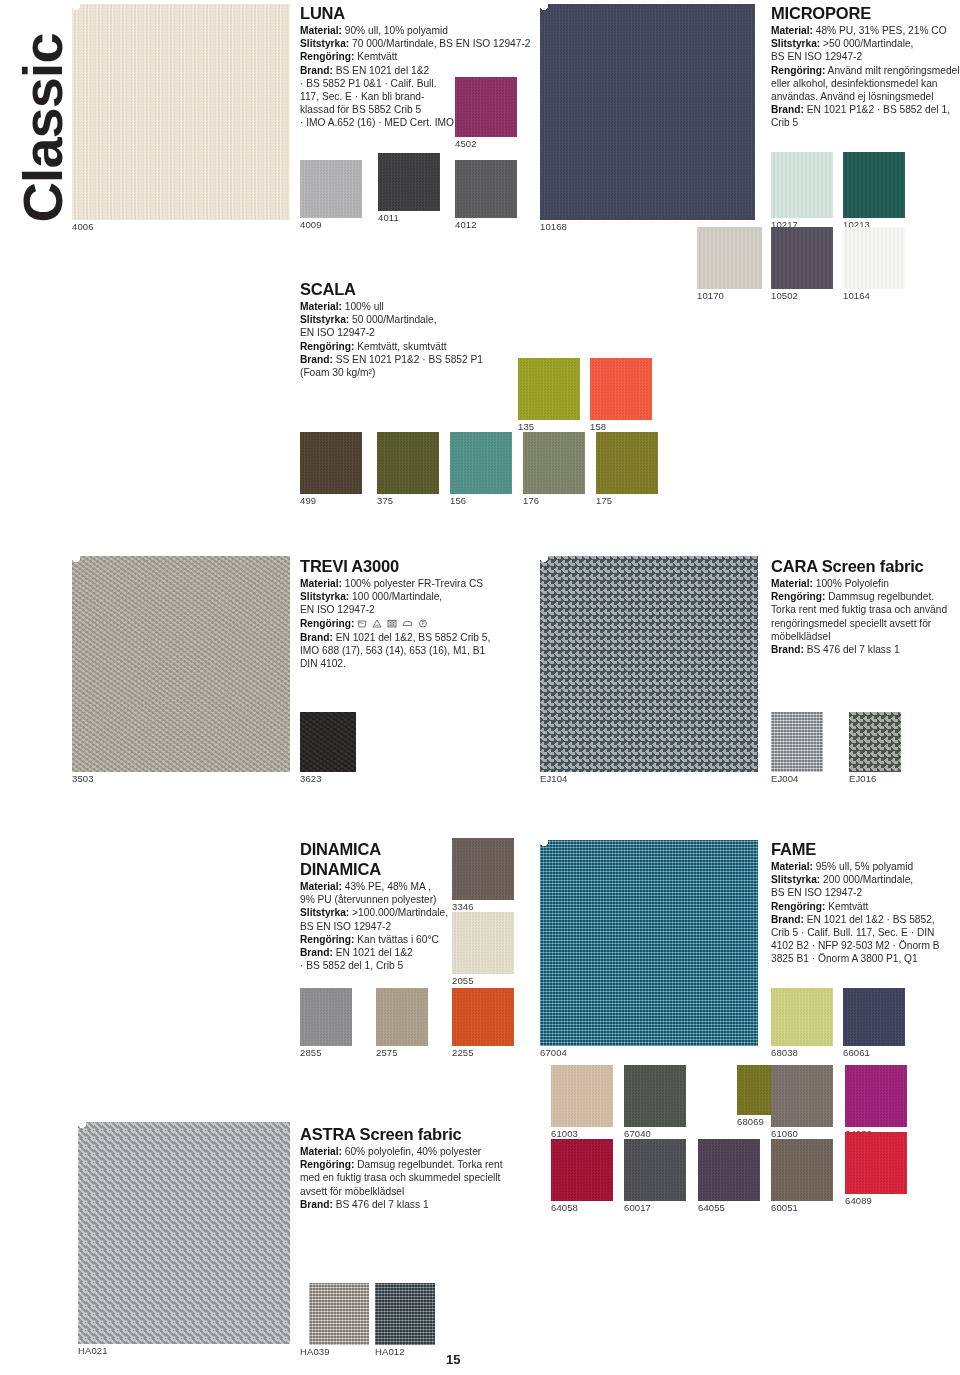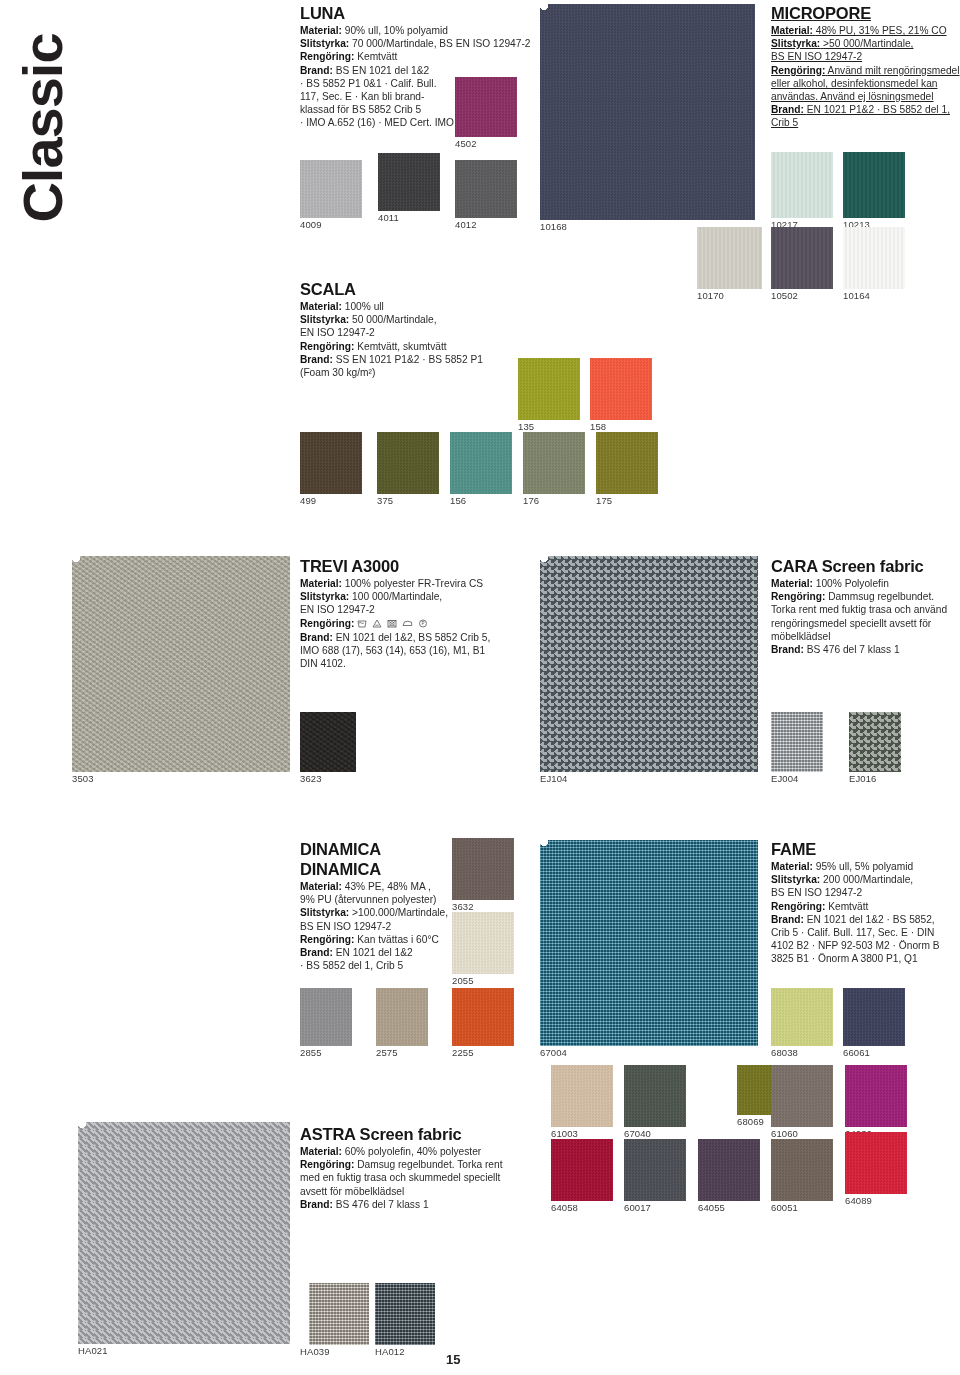--- a/index.html
+++ b/index.html
@@ -92,20 +92,27 @@
     font-size:13px; font-weight:bold; color:#222;
   }
 </style>
 </head>
 <body>
 
 <div class="page">
 
   <div class="vtab">Classic</div>
 
+  <div class="sw big" style="left:72px;top:4px;width:218px;height:216px;">
+    <div class="chip" style="background:#f3ecdc;">
+        <div class="tex-felt"></div>
+        <div class="tex-plain"></div>
+      </div>
+    <div class="lbl">4006</div>
+  </div>
 
   <div class="tb" style="left:300px;top:4px;width:250px;">
     <h2>LUNA</h2>
     <p><b>Material:</b>
        <span>90% ull, 10% polyamid</span></p>
     <p><b>Slitstyrka:</b>
        <span>70 000/Martindale, BS EN ISO 12947-2</span></p>
     <p><b>Rengöring:</b>
        <span>Kemtvätt</span></p>
     <p><b>Brand:</b>
@@ -141,21 +148,21 @@
     <div class="lbl">4012</div>
   </div>
 
   <div class="sw big" style="left:540px;top:4px;width:215px;height:216px;">
     <div class="chip" style="background:#3f4459;">
         <div class="tex-felt"></div>
       </div>
     <div class="lbl">10168</div>
   </div>
 
-  <div class="tb" style="left:771px;top:4px;width:190px;text-decoration:underline;">
+  <div class="tb" style="left:771px;top:4px;width:190px;">
     <h2>MICROPORE</h2>
     <p><b>Material:</b>
        <span>48% PU, 31% PES, 21% CO</span></p>
     <p><b>Slitstyrka:</b>
        <span>&gt;50 000/Martindale,</span></p>
     <p>BS EN ISO 12947-2</p>
     <p><b>Rengöring:</b>
        <span>Använd milt rengöringsmedel</span></p>
     <p>eller alkohol, desinfektionsmedel kan</p>
     <p>användas. Använd ej lösningsmedel</p>
@@ -351,21 +358,21 @@
        <span>Kan tvättas i 60°C</span></p>
     <p><b>Brand:</b>
        <span>EN 1021 del 1&amp;2</span></p>
     <p>· BS 5852 del 1, Crib 5</p>
   </div>
 
   <div class="sw" style="left:452px;top:838px;width:62px;height:62px;">
     <div class="chip" style="background:#6b5d58;">
         <div class="tex-felt"></div>
       </div>
-    <div class="lbl">3632</div>
+    <div class="lbl">3346</div>
   </div>
   <div class="sw" style="left:452px;top:912px;width:62px;height:62px;">
     <div class="chip" style="background:#e5decd;">
         <div class="tex-felt"></div>
       </div>
     <div class="lbl">2055</div>
   </div>
   <div class="sw" style="left:300px;top:988px;width:52px;height:58px;">
     <div class="chip" style="background:#8e8e90;">
         <div class="tex-felt"></div>

